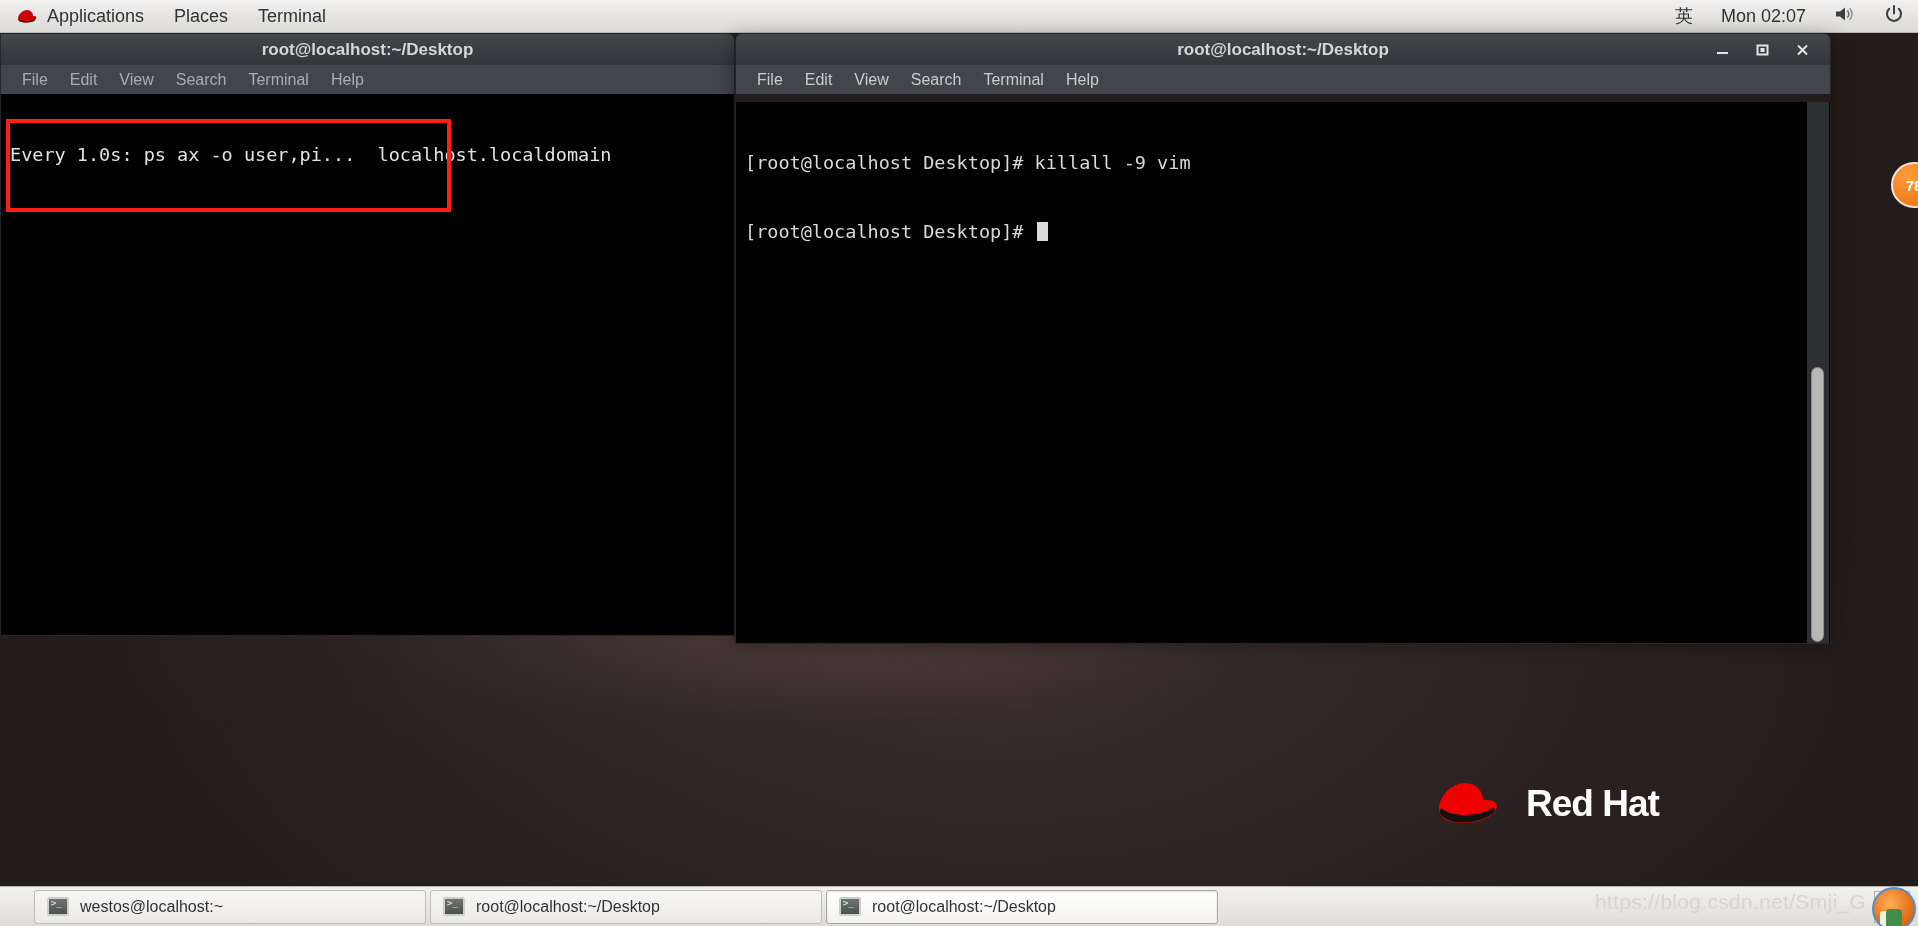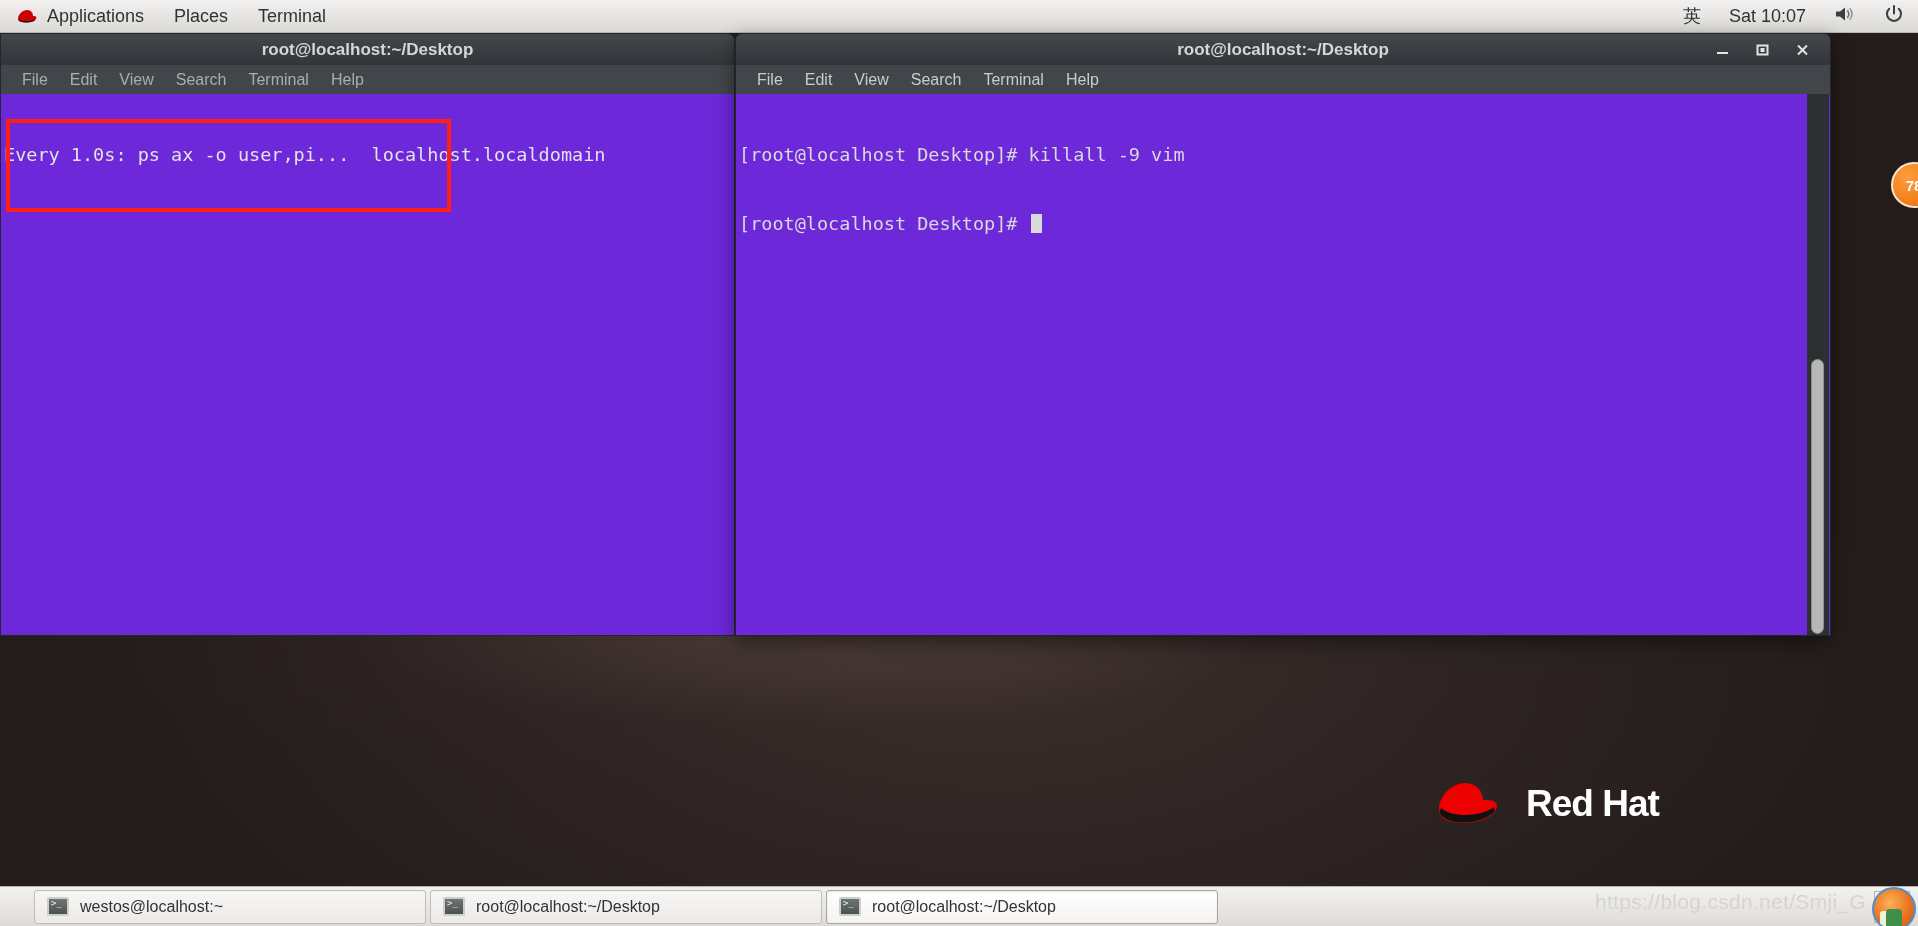--- a/index.html
+++ b/index.html
@@ -58,42 +58,42 @@
   }
   .win-ctrls{margin-left:auto;display:flex;align-items:center;gap:0px;position:relative;z-index:2;padding-right:8px;}
   .win-btn{width:40px;height:30px;display:flex;align-items:center;justify-content:center;color:#e4e4e4;font-size:17px;cursor:pointer;}
   .menubar{
     height:29px;background:#41464a;display:flex;align-items:center;
     padding-left:10px;border-left:1px solid #23262a;border-right:1px solid #23262a;
     box-sizing:border-box;
   }
   .menuitem{padding:0 11px;font-size:16px;color:#c9cbcc;cursor:default;line-height:29px;}
   .termbody{
-    background:#6d28d9;color:#d9dadb;
+    background:#000000;color:#d9dadb;
     font-family:"DejaVu Sans Mono","Liberation Mono",monospace;
     font-size:18.5px;line-height:23px;
-    padding:3px 0 0 3px;box-sizing:border-box;position:relative;
+    padding:3px 0 0 9px;box-sizing:border-box;position:relative;
     border-left:1px solid #23262a;border-right:1px solid #23262a;border-bottom:1px solid #23262a;
     overflow:hidden;white-space:pre;
   }
 
   
   #win-left{left:0px;top:33px;width:735px;height:603px;}
   #win-left .titlebar{border-top-left-radius:0;}
   #win-left .termbody{height:542px;}
   #win-left .menuitem{color:#a9adae;}
   #watch-line{color:#e2e3e4;}
   #red-box{
     position:absolute;left:5px;top:25px;width:445px;height:93px;
     border:4px solid #ff1f14;box-sizing:border-box;
   }
 
   
   #win-right{left:735px;top:33px;width:1096px;height:603px;box-shadow:0 6px 18px rgba(0,0,0,.45);}
-  #win-right .termbody{height:542px;}
+  #win-right .termbody{height:542px;margin-top:8px;}
   .term-cursor{
     display:inline-block;width:11px;height:19px;background:#d9dadb;
     vertical-align:-3px;margin-left:2px;
   }
   #scrollbar-track{
     position:absolute;right:1px;top:0;width:22px;height:542px;
     background:#2c3033;
   }
   #scrollbar-thumb{
     position:absolute;right:5px;top:265px;width:13px;height:275px;
@@ -185,21 +185,21 @@
 
   <div class="panel-item">
     <span>Terminal</span>
   </div>
 
   <div id="panel-right">
     <div class="panel-item">
       <span>英</span>
     </div>
     <div class="panel-item">
-      <span>Sat 10:07</span>
+      <span>Mon 02:07</span>
     </div>
     <div class="panel-item">
       <span class="spk">
         <svg width="22" height="18" viewBox="0 0 22 18">
           <path d="M2 6.5 H6 L11 2.5 V15.5 L6 11.5 H2 Z" fill="#3a3f42"></path>
           <path d="M13.3 5.4 a5 5 0 0 1 0 7.2" stroke="#6b7073" stroke-width="1.6" fill="none"></path>
           <path d="M15.6 3.3 a8 8 0 0 1 0 11.4" stroke="#8d9295" stroke-width="1.5" fill="none"></path>
         </svg>
       </span>
     </div>

